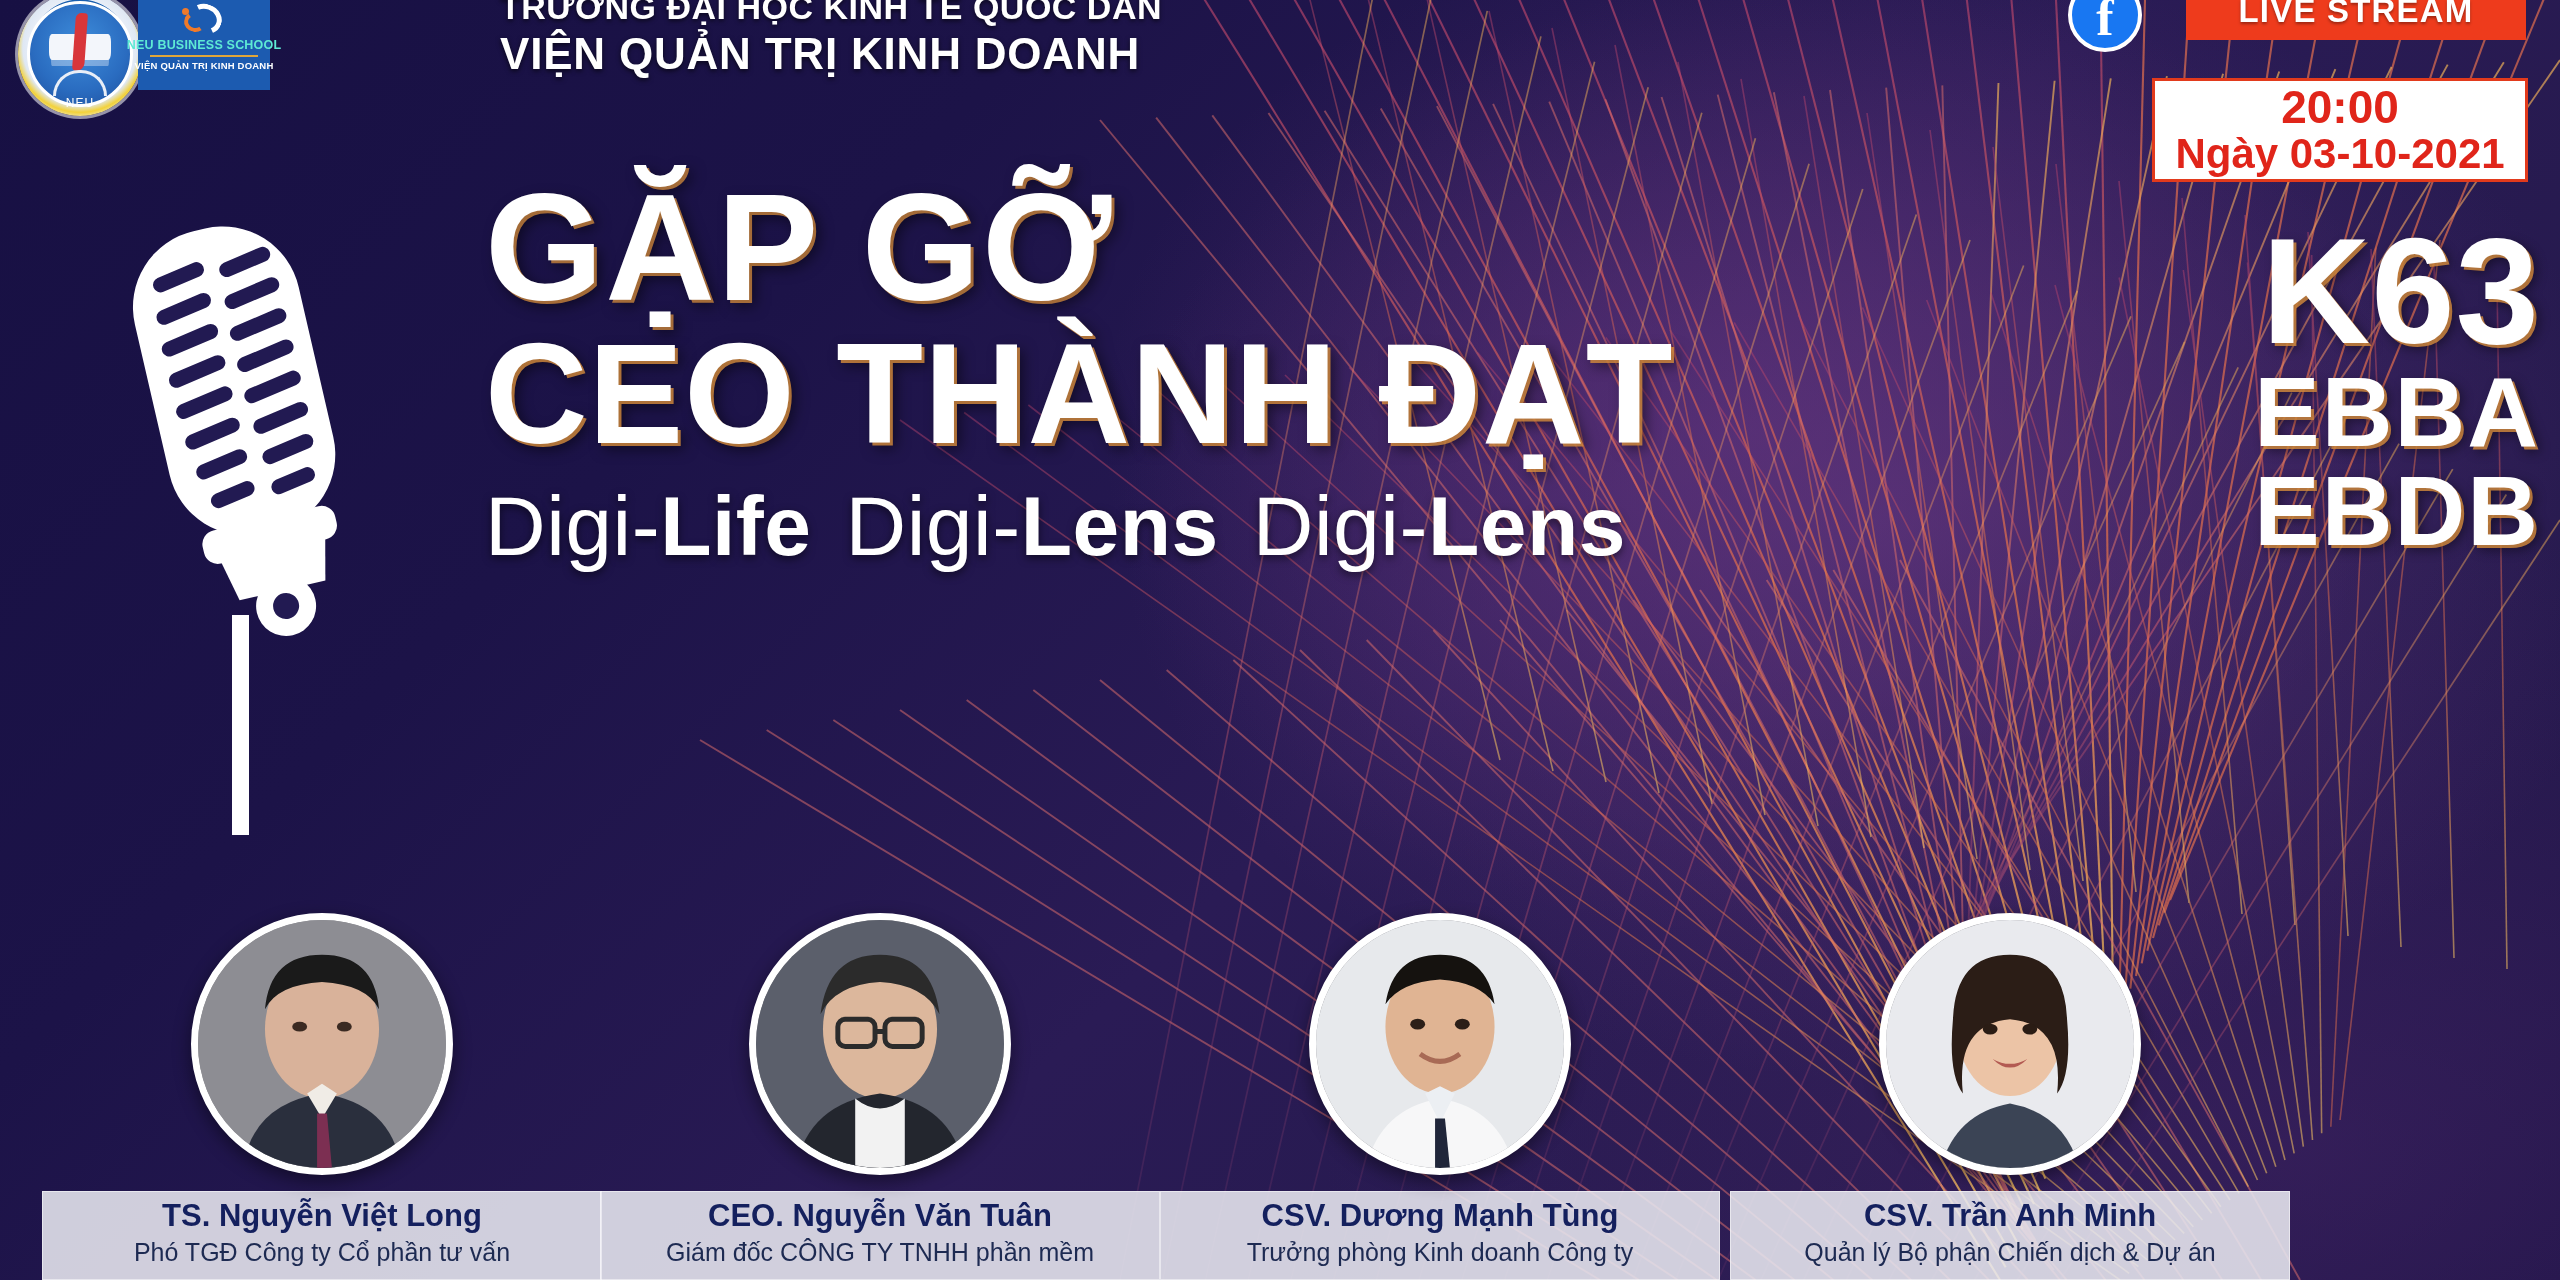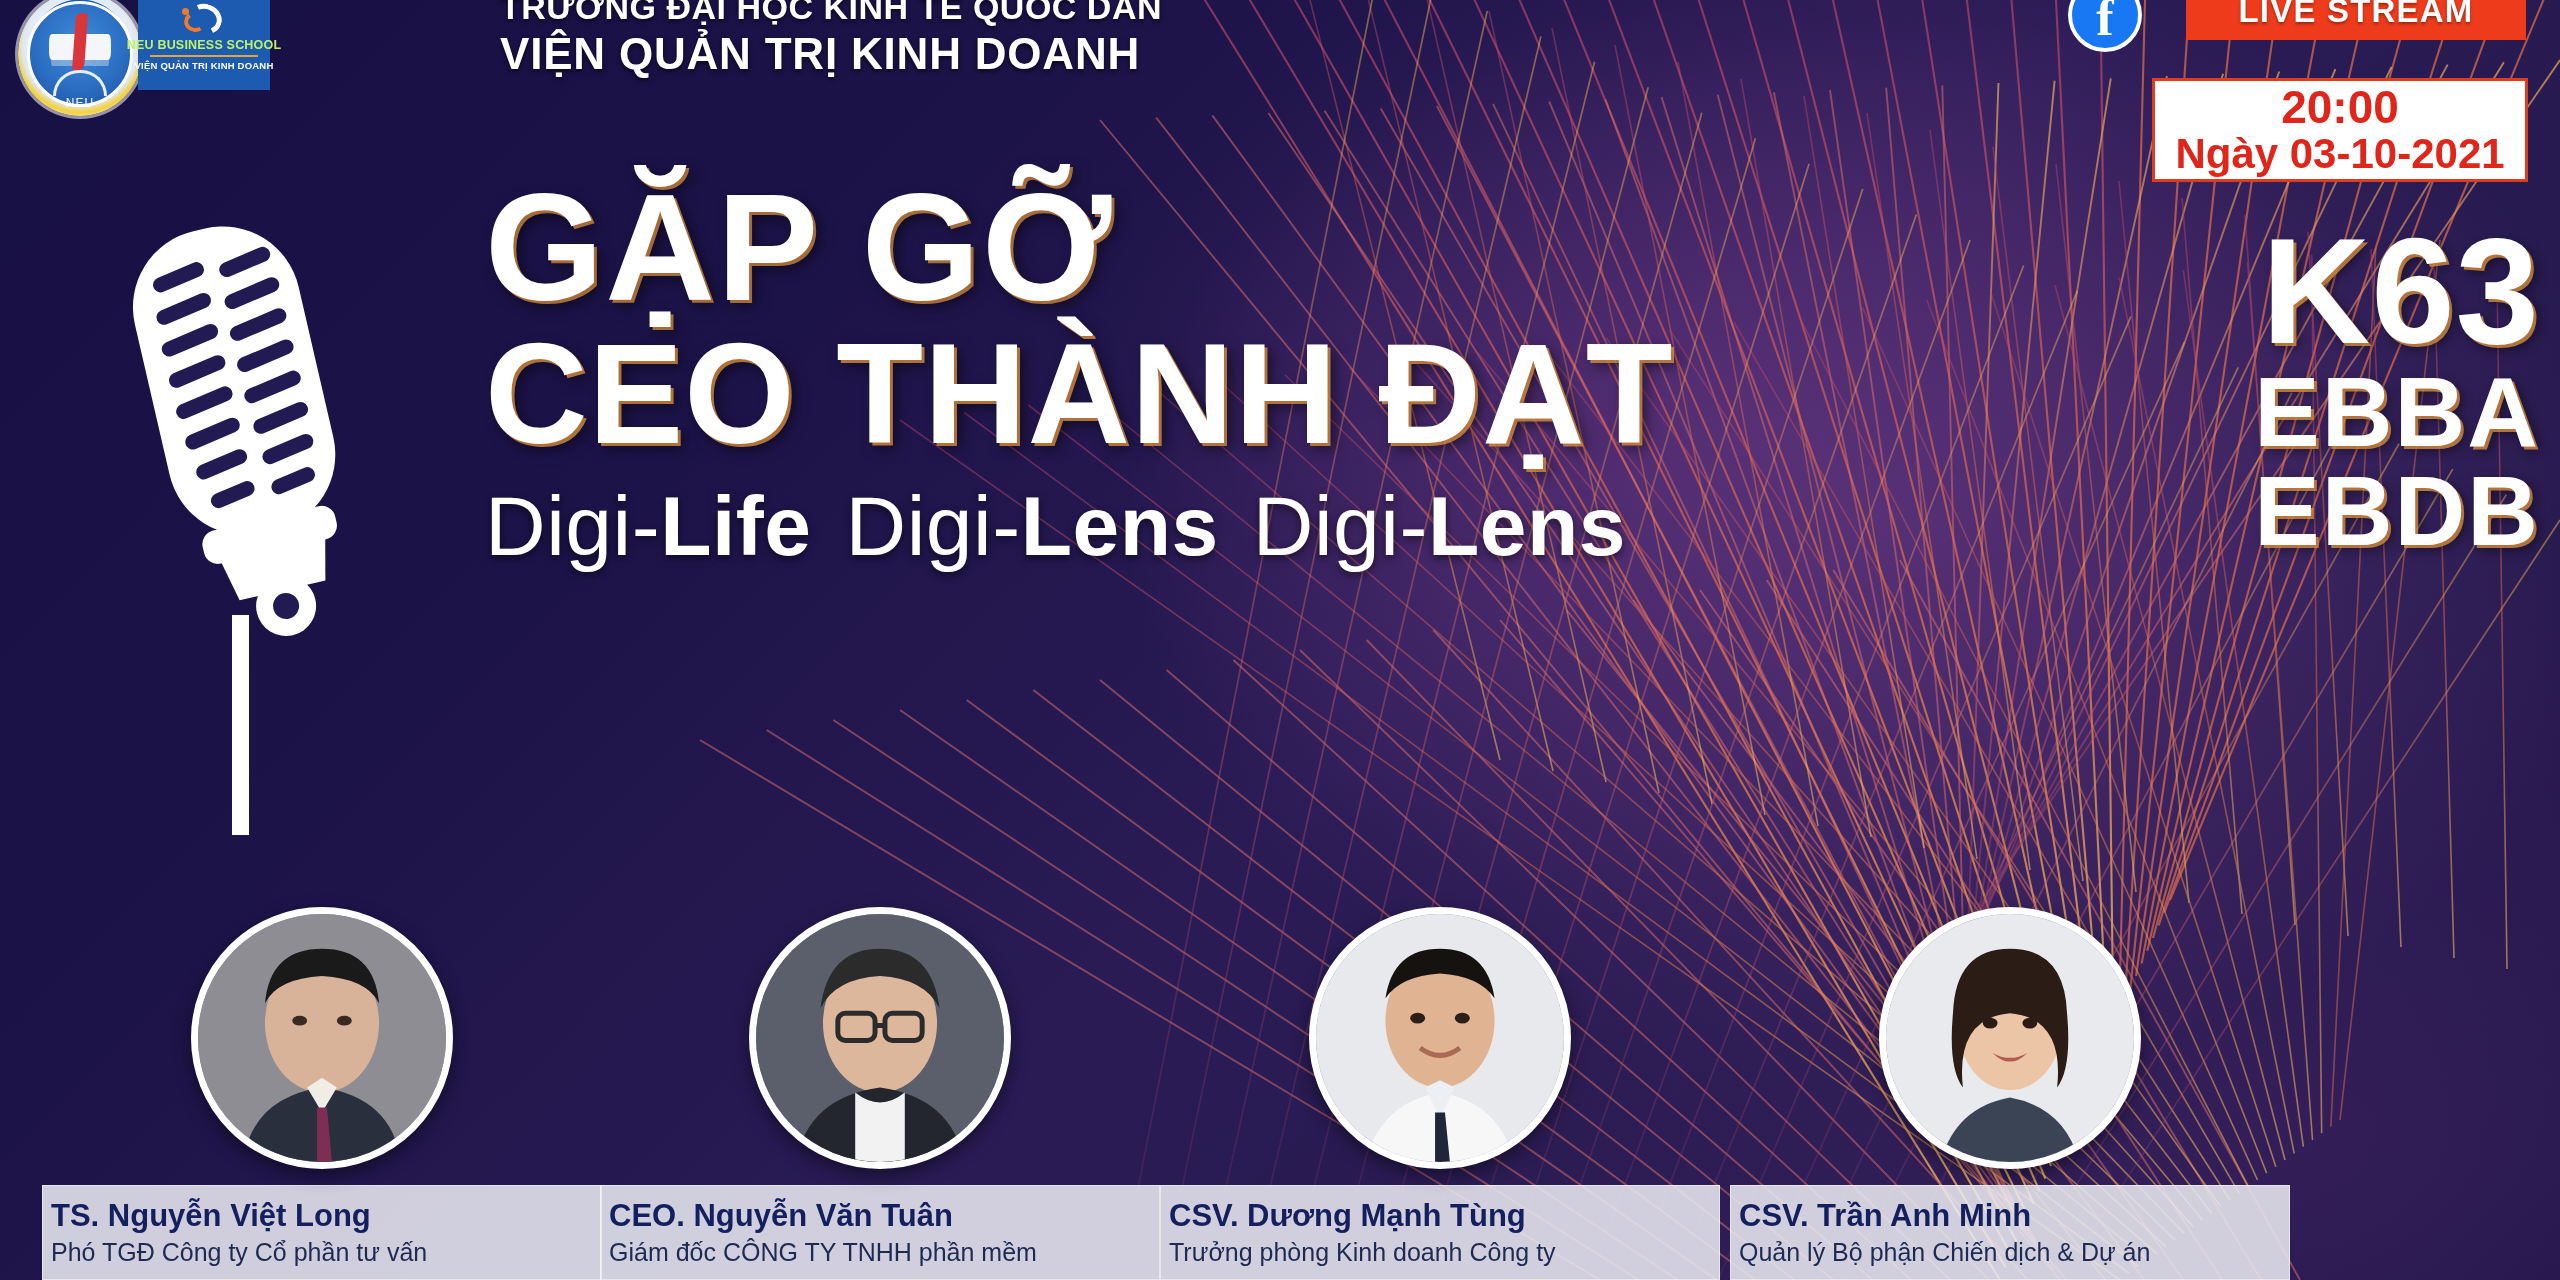--- a/index.html
+++ b/index.html
@@ -35,21 +35,21 @@
               font-size:12px; font-weight:normal; color:#ffffff; letter-spacing:1px; }
 
   .nbs{ position:absolute; left:138px; top:-2px; width:132px; height:92px; background:#1c5bb0;
         display:flex; flex-direction:column; align-items:center; justify-content:flex-start; padding-top:4px; }
   .nbs .swirl{ width:44px; height:34px; position:relative; margin-bottom:2px; }
   .nbs .l1{ position:absolute; left:6px; top:2px; width:34px; height:30px;
             border:5px solid #ffffff; border-radius:50%; border-left-color:transparent; border-bottom-color:transparent; transform:rotate(20deg); }
   .nbs .l2{ position:absolute; left:2px; top:10px; width:22px; height:20px;
             border:4px solid #f07a2a; border-radius:50%; border-right-color:transparent; border-top-color:transparent; transform:rotate(10deg); }
   .nbs .dot{ position:absolute; left:0px; top:6px; width:7px; height:7px; border-radius:50%; background:#f07a2a; }
-  .nbs .t1{ font-size:12.5px; font-weight:bold; color:#bef264; letter-spacing:.2px; white-space:nowrap; }
+  .nbs .t1{ font-size:12.5px; font-weight:bold; color:#5eead4; letter-spacing:.2px; white-space:nowrap; }
   .nbs .rule{ width:108px; height:2px; background:#e0a63a; margin:3px 0 3px; }
   .nbs .t2{ font-size:9.5px; font-weight:bold; color:#ffffff; letter-spacing:.2px; white-space:nowrap; }
 
   .uni{ position:absolute; left:500px; top:-12px; text-align:left; }
   .uni .line1{ font-size:34px; font-weight:bold; color:#ffffff; letter-spacing:.5px; white-space:nowrap;
                text-shadow:0 2px 4px rgba(0,0,0,.6); }
   .uni .line2{ font-size:44px; font-weight:bold; color:#ffffff; letter-spacing:.8px; white-space:nowrap; margin-top:2px;
                text-shadow:0 2px 5px rgba(0,0,0,.65); }
 
   
@@ -90,21 +90,21 @@
            text-shadow: 3px 3px 0 rgba(214,140,60,.8), 5px 5px 12px rgba(0,0,0,.45); }
 
   
   .speakers{ position:absolute; left:0; bottom:0; width:2560px; height:420px; z-index:18; }
   .sp{ position:absolute; bottom:0; width:560px; }
   .sp .photo{ position:relative; left:50%; transform:translateX(-50%);
               width:262px; height:262px; border-radius:50%; border:7px solid #ffffff; overflow:hidden;
               background:#8d8d93; box-shadow:0 6px 18px rgba(0,0,0,.45); }
   .sp .photo .face{ position:absolute; inset:0; }
   .sp .bar{ margin-top:16px; background:rgba(232,232,240,.88); border:1px solid rgba(255,255,255,.5);
-            padding:12px 8px 12px; text-align:left; }
+            padding:6px 8px 12px; text-align:center; }
   .sp .nm{ font-size:31px; font-weight:bold; color:#14205e; line-height:1.15; white-space:nowrap; }
   .sp .role{ font-size:25px; color:#1d2a52; line-height:1.2; margin-top:3px; white-space:nowrap; }
 
   .sp1{ left:42px; }  .sp2{ left:600px; } .sp3{ left:1160px; } .sp4{ left:1730px; }
 </style>
 </head>
 <body>
 
 <div id="poster">
 

